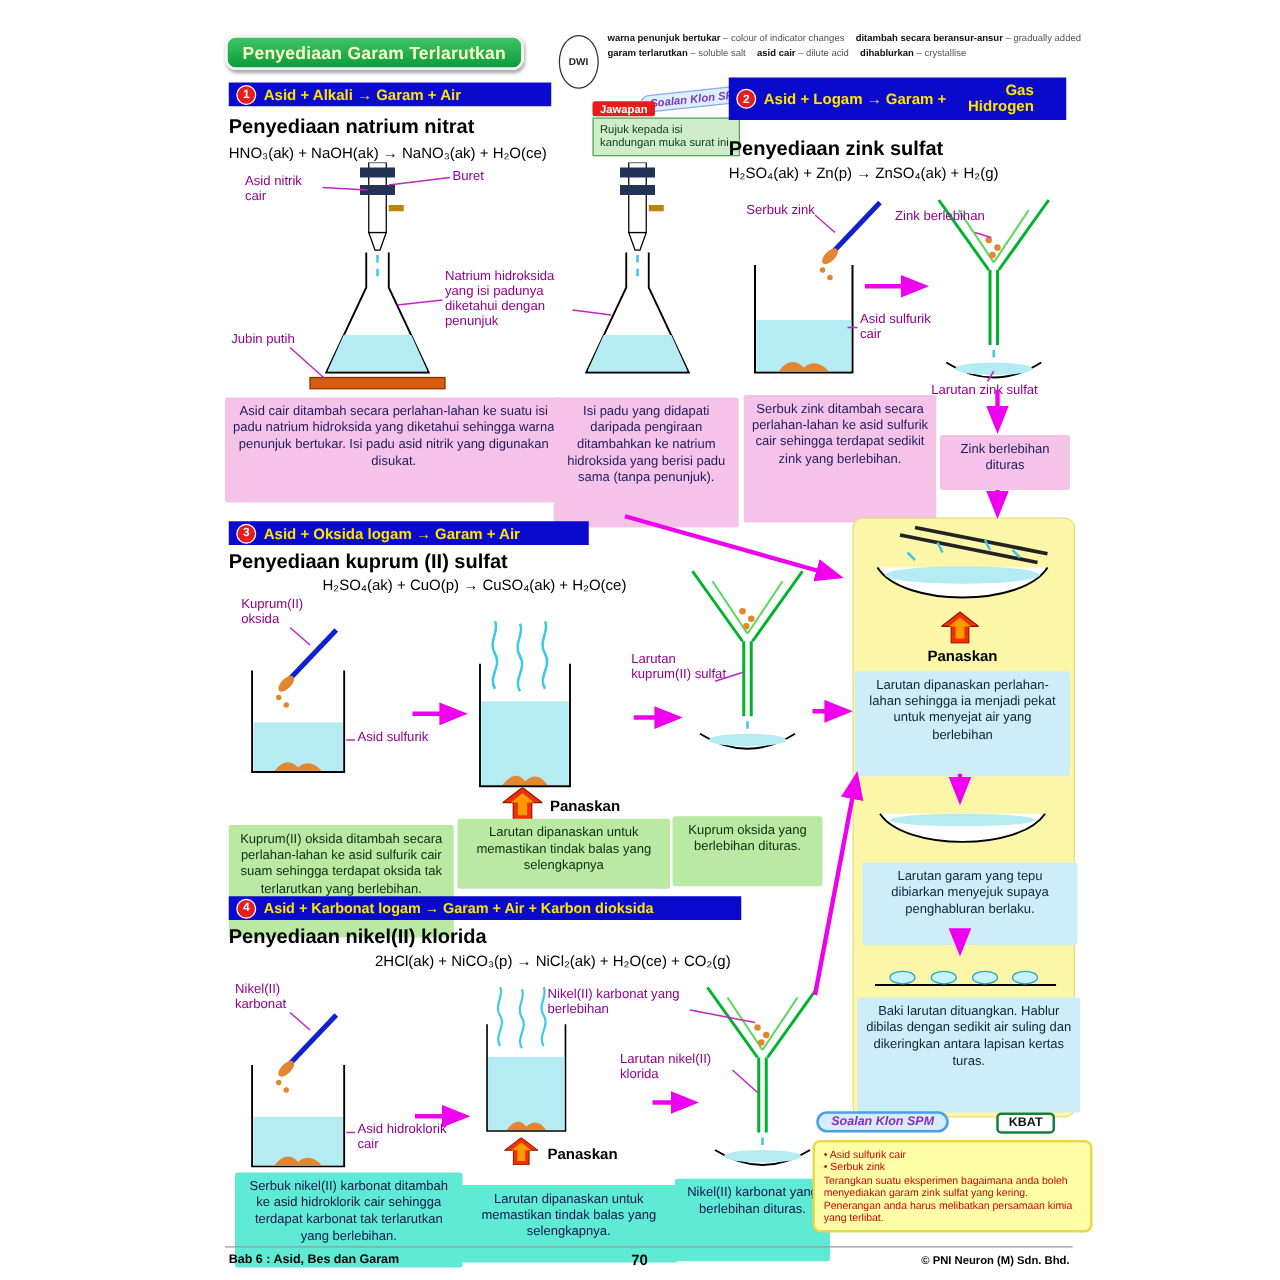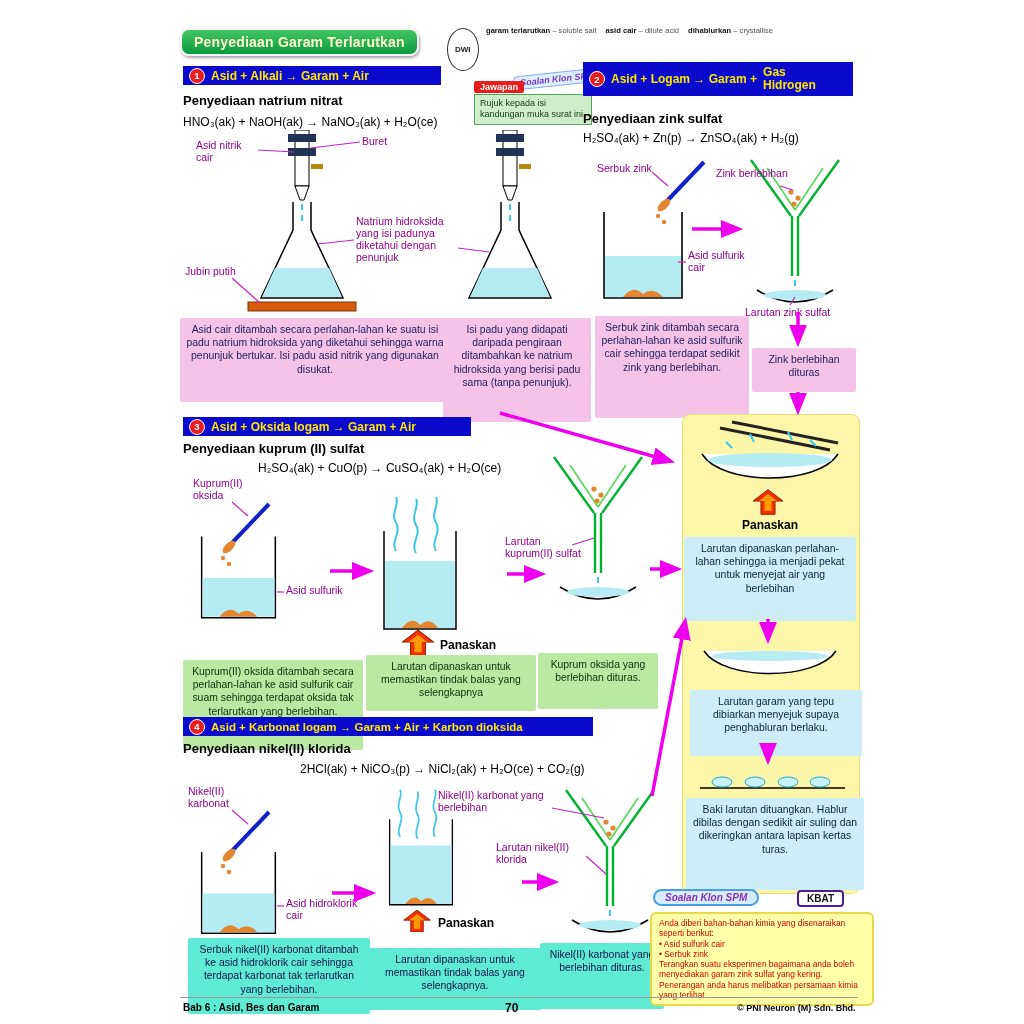--- a/index.html
+++ b/index.html
@@ -5,44 +5,47 @@
   html,body{margin:0;padding:0}
   body{width:1024px;height:1024px;background:#ffffff;font-family:"Liberation Sans",sans-serif;position:relative;overflow:hidden;color:#111}
   .abs{position:absolute}
   .pill{background:linear-gradient(180deg,#41c565,#0c9a3e);border:2px solid #f4f4f4;box-shadow:1px 2px 3px rgba(0,0,0,.35);border-radius:9px;color:#ffffc8;font-weight:bold;font-size:14px;padding:4px 12px;letter-spacing:.2px}
   .dwi{border:1.3px solid #333;border-radius:50%;font-size:8px;font-weight:bold;padding:16px 7px;color:#222;background:#fff}
   .gloss{font-size:7.6px;line-height:1.6;color:#555;white-space:nowrap}
   .gloss b{color:#111}
   .gpair{margin-right:9px}
   .bluebar{background:#0a0acc;color:#ffe600;font-weight:bold;display:flex;align-items:center;gap:6px;padding:0 6px}
   .ncirc{background:#e81c1c;color:#fff;border-radius:50%;width:14px;height:14px;min-width:14px;display:flex;align-items:center;justify-content:center;font-size:9.5px;font-weight:bold;border:1px solid #fff}
-  .subhead{font-weight:bold;font-size:13px;color:#000}
+  .subhead{font-weight:bold;font-size:16px;color:#000}
   .eq{font-size:12px;color:#000;font-family:Liberation Sans, sans-serif;white-space:nowrap}
   .plabel{color:#91028e;font-size:10.5px;line-height:1.14}
   .note{font-size:10.4px;line-height:1.27;text-align:center;padding:5px 6px;border-radius:2px}
   .pink{background:#f6c3e8;color:#1c1c5e}
   .green{background:#b9e9a2;color:#0d300d}
   .cyan{background:#cdeef8;color:#09233d}
   .lav{background:#5eead4;color:#15154a}
   .ycol{background:#fbf6a8;border:1px solid #e8de7a;border-radius:8px}
   .heatlbl{font-weight:bold;font-size:12px;color:#000}
   .anstab{background:#e81c1c;color:#fff;font-size:9px;font-weight:bold;padding:1px 6px;border-radius:2px;display:inline-block}
   .ansbox{background:#cdeec9;border:1px solid #56a556;font-size:9px;line-height:1.25;padding:3px 5px;color:#123c12}
   .stamp{color:#7a3cc4;font-style:italic;font-weight:bold;font-size:9px;background:#ddeeff;border:1px solid #88aaee;border-radius:10px;padding:1px 7px;transform:rotate(-6deg)}
   .kbadge1{background:#d8ecff;border:2px solid #46a0e8;border-radius:12px;color:#8b2fbb;font-style:italic;font-weight:bold;font-size:10px;padding:1px 10px}
-  .kbadge2{background:#fff;border:2px solid #4c1d95;border-radius:4px;color:#111;font-weight:bold;font-size:10px;padding:1px 8px}
+  .kbadge2{background:#fff;border:2px solid #15803d;border-radius:4px;color:#111;font-weight:bold;font-size:10px;padding:1px 8px}
   .kbox{background:#ffffa8;border:2px solid #e8d84a;border-radius:6px;color:#d40000;font-size:8.4px;line-height:1.22;padding:4px 7px}
   .foot{font-weight:bold;font-size:10px;color:#000;white-space:nowrap}
 </style>
 </head>
 <body>
 
 <div class="abs pill" style="left:180px;top:28px">Penyediaan Garam Terlarutkan</div>
 <div class="abs dwi" style="left:447px;top:28px">DWI</div>
 <div class="abs gloss" style="left:486px;top:25px;width:372px">
+  <div>
+    <span class="gpair"><b>warna penunjuk bertukar</b> <span>– colour of indicator changes</span></span><span class="gpair"><b>ditambah secara beransur-ansur</b> <span>– gradually added</span></span>
+  </div>
   <div>
     <span class="gpair"><b>garam terlarutkan</b> <span>– soluble salt</span></span><span class="gpair"><b>asid cair</b> <span>– dilute acid</span></span><span class="gpair"><b>dihablurkan</b> <span>– crystallise</span></span>
   </div>
 </div>
 
 <div class="abs stamp" style="left:512px;top:72px">Soalan Klon SPM</div>
 <div class="abs anstab" style="left:474px;top:81px">Jawapan</div>
 <div class="abs ansbox" style="left:474px;top:94px;width:106px">Rujuk kepada isi kandungan muka surat ini.</div>
 
 <div class="abs bluebar" style="left:183px;top:66px;width:246px;height:19px;font-size:12px">
@@ -81,21 +84,21 @@
 <div class="abs plabel" style="left:362px;top:136px">Buret</div>
 <div class="abs plabel" style="left:356px;top:216px;width:102px">Natrium hidroksida yang isi padunya diketahui dengan penunjuk</div>
 <div class="abs plabel" style="left:185px;top:266px">Jubin putih</div>
 
 <div class="abs note pink" style="left:180px;top:318px;width:258px;min-height:74px">Asid cair ditambah secara perlahan-lahan ke suatu isi padu natrium hidroksida yang diketahui sehingga warna penunjuk bertukar. Isi padu asid nitrik yang digunakan disukat.</div>
 <div class="abs note pink" style="left:443px;top:318px;width:136px;min-height:94px">Isi padu yang didapati daripada pengiraan ditambahkan ke natrium hidroksida yang berisi padu sama (tanpa penunjuk).</div>
 
 <div class="abs bluebar" style="left:583px;top:62px;width:258px;height:34px;font-size:12px">
   <span class="ncirc">2</span>
   <span>Asid  +  Logam  →  Garam  +</span>
-  <span style="width:64px;text-align:left;line-height:1.1">Gas Hidrogen</span>
+  <span style="width:64px;text-align:right;line-height:1.1">Gas Hidrogen</span>
 </div>
 <div class="abs subhead" style="left:583px;top:111px">Penyediaan zink sulfat</div>
 <div class="abs eq" style="left:583px;top:131px">H₂SO₄(ak)  +  Zn(p)  →  ZnSO₄(ak)  +  H₂(g)</div>
 
 <svg class="abs" style="left:638px;top:158px" width="70" height="70" viewBox="0 0 70 70">
   <line x1="66" y1="4" x2="28" y2="44" stroke="#1122cc" stroke-width="4"></line>
   <ellipse cx="26" cy="47" rx="8" ry="4" fill="#e2872f" transform="rotate(-45 26 47)"></ellipse>
   <circle cx="20" cy="58" r="2.2" fill="#e2872f"></circle>
   <circle cx="26" cy="64" r="2.2" fill="#e2872f"></circle>
 </svg>
@@ -178,21 +181,21 @@
   <circle cx="46" cy="34" r="2.6" fill="#e2872f"></circle>
     <circle cx="53" cy="40" r="2.6" fill="#e2872f"></circle>
     <circle cx="49" cy="46" r="2.6" fill="#e2872f"></circle>
   <line x1="47" y1="58" x2="47" y2="118" stroke="#00b22d" stroke-width="2.4"></line>
   <line x1="53" y1="58" x2="53" y2="118" stroke="#00b22d" stroke-width="2.4"></line>
   <line x1="50" y1="122" x2="50" y2="128" stroke="#3cc8e8" stroke-width="2"></line>
   <path d="M12,132 Q50,156 88,132" fill="none" stroke="#000" stroke-width="1.5"></path>
   <ellipse cx="50" cy="137" rx="31" ry="5" fill="#b5ecf4"></ellipse>
 </svg>
 
-<div class="abs plabel" style="left:505px;top:536px;width:82px">Larutan kuprum(II) sulfat</div>
+<div class="abs plabel" style="left:505px;top:522px;width:82px">Larutan kuprum(II) sulfat</div>
 
 <div class="abs note green" style="left:183px;top:660px;width:168px;min-height:80px">Kuprum(II) oksida ditambah secara perlahan-lahan ke asid sulfurik cair suam sehingga terdapat oksida tak terlarutkan yang berlebihan.</div>
 <div class="abs note green" style="left:366px;top:655px;width:158px;min-height:46px">Larutan dipanaskan untuk memastikan tindak balas yang selengkapnya</div>
 <div class="abs note green" style="left:538px;top:653px;width:108px;min-height:46px">Kuprum oksida yang berlebihan dituras.</div>
 
 <div class="abs ycol" style="left:682px;top:414px;width:176px;height:478px"></div>
 
 <svg class="abs" style="left:692px;top:420px" width="156" height="72" viewBox="0 0 156 72">
   <line x1="28" y1="8" x2="138" y2="30" stroke="#222" stroke-width="3"></line>
   <line x1="40" y1="2" x2="146" y2="23" stroke="#222" stroke-width="3"></line>
@@ -291,21 +294,20 @@
 
 <div class="abs plabel" style="left:496px;top:842px;width:90px">Larutan nikel(II) klorida</div>
 
 <div class="abs note lav" style="left:188px;top:938px;width:170px;min-height:66px">Serbuk nikel(II) karbonat ditambah ke asid hidroklorik cair sehingga terdapat karbonat tak terlarutkan yang berlebihan.</div>
 <div class="abs note lav" style="left:368px;top:948px;width:162px;min-height:52px">Larutan dipanaskan untuk memastikan tindak balas yang selengkapnya.</div>
 <div class="abs note lav" style="left:540px;top:943px;width:112px;min-height:56px">Nikel(II) karbonat yang berlebihan dituras.</div>
 
 <div class="abs kbadge1" style="left:653px;top:889px">Soalan Klon SPM</div>
 <div class="abs kbadge2" style="left:797px;top:890px">KBAT</div>
 <div class="abs kbox" style="left:650px;top:912px;width:206px">
-  <div>Anda diberi bahan-bahan kimia yang disenaraikan seperti berikut:</div>
   <div>•  Asid sulfurik cair</div>
   <div>•  Serbuk zink</div>
   <div>Terangkan suatu eksperimen bagaimana anda boleh menyediakan garam zink sulfat yang kering. Penerangan anda harus melibatkan persamaan kimia yang terlibat.</div>
 </div>
 
 <div class="abs" style="left:180px;top:997px;width:678px;border-top:1px solid #999"></div>
 <div class="abs foot" style="left:183px;top:1002px">Bab 6 : Asid, Bes dan Garam</div>
 <div class="abs foot" style="left:505px;top:1001px;font-size:12px">70</div>
 <div class="abs foot" style="left:737px;top:1003px;font-size:9px">© PNI Neuron (M) Sdn. Bhd.</div>
 

